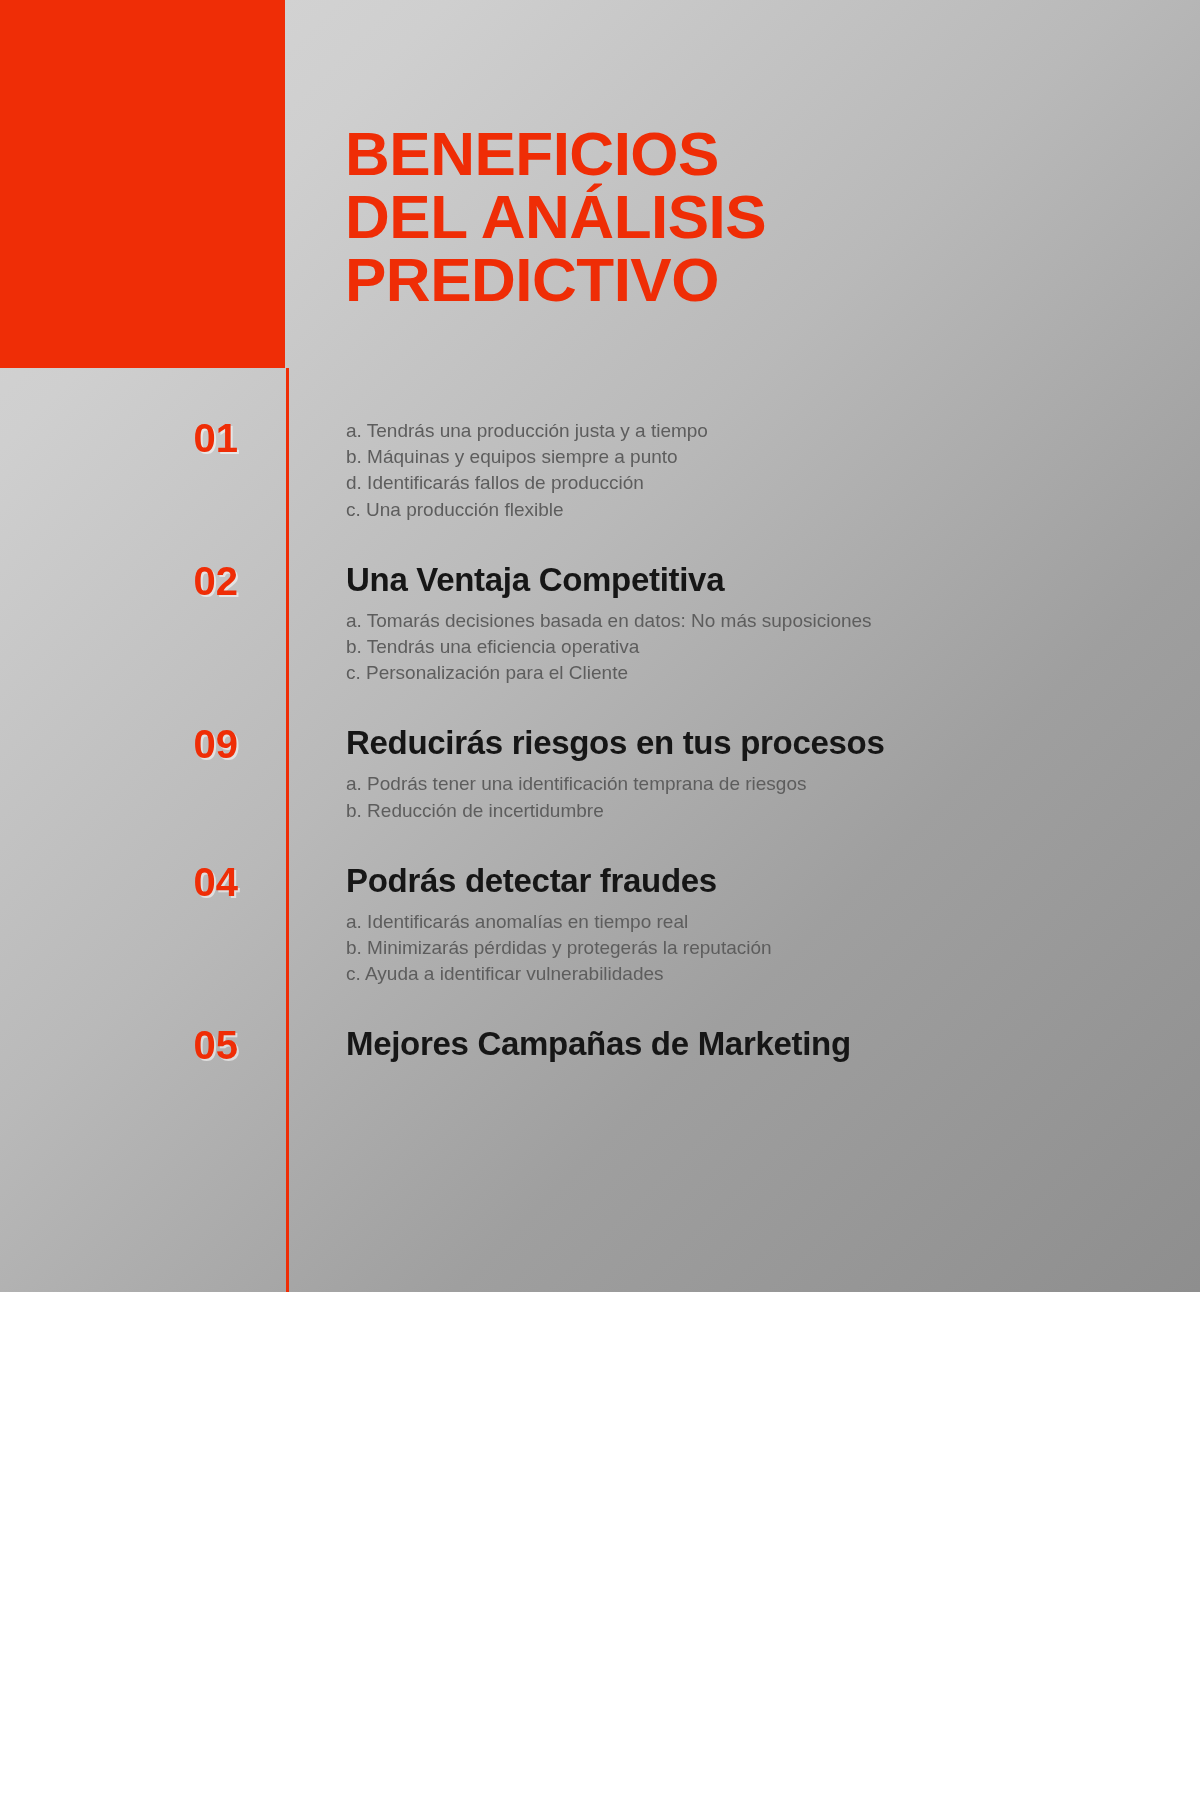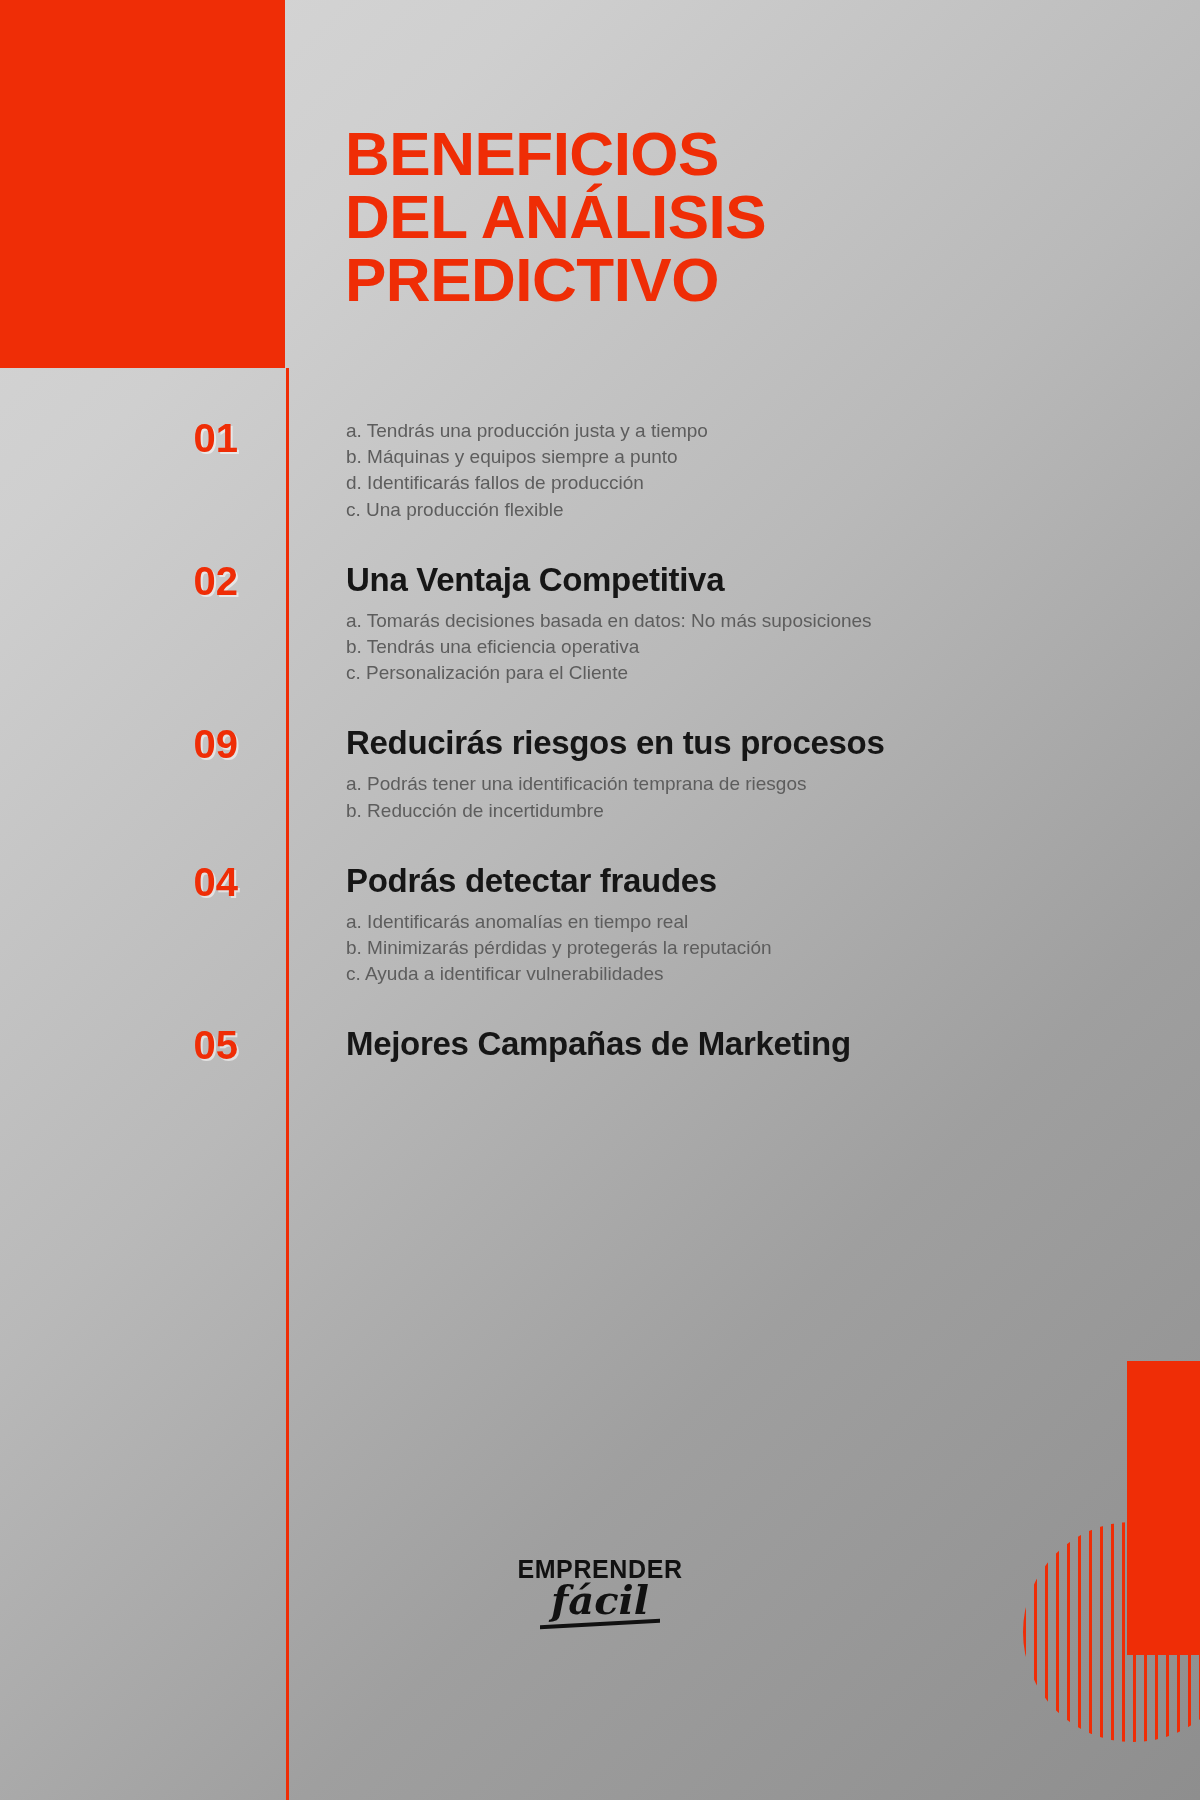--- a/index.html
+++ b/index.html
@@ -8,21 +8,21 @@
   }
   body {
     width: 1200px;
     height: 1800px;
     font-family: "Liberation Sans", sans-serif;
     overflow: hidden;
   }
   #poster {
     position: relative;
     width: 1200px;
-    height: 1800px;
+    height: 1292px;
     background: linear-gradient(135deg, #d7d7d7 0%, #cfcfcf 18%, #b9b9b9 45%, #9f9f9f 70%, #8e8e8e 100%);
     overflow: hidden;
   }
 
   
   .block-top-left {
     position: absolute;
     left: 0;
     top: 0;
     width: 285px;

